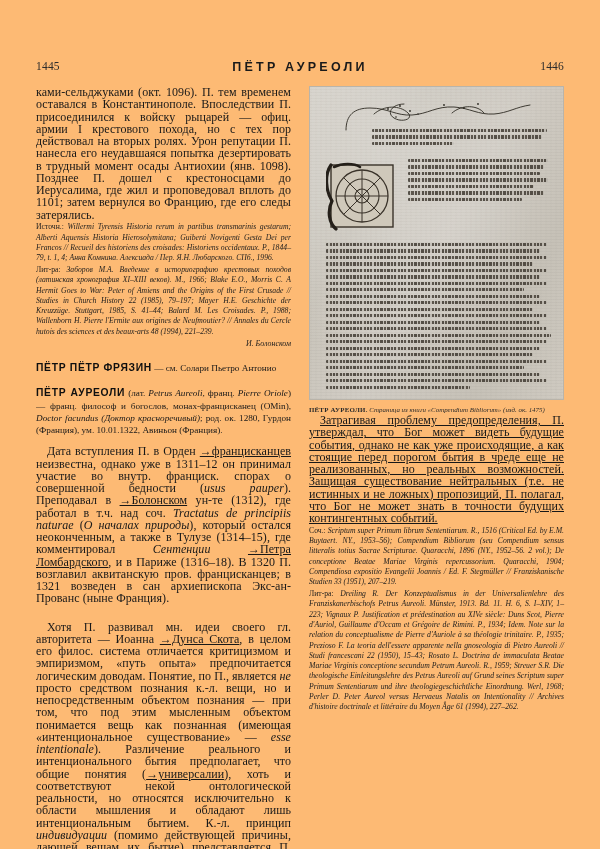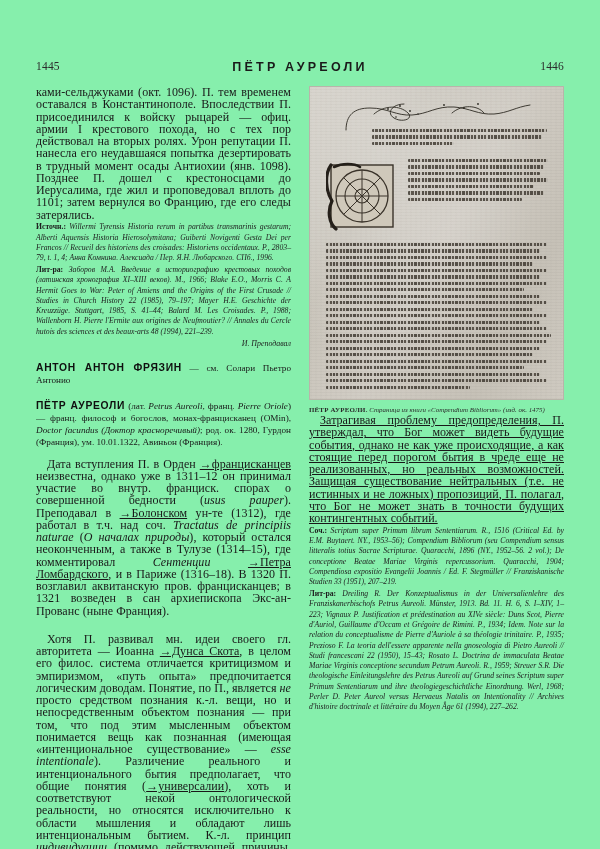--- a/index.html
+++ b/index.html
@@ -15,21 +15,21 @@
     font-family: "Liberation Serif", "DejaVu Serif", serif;
     color: #171717;
     position: relative;
   }
 
   .page {
     position: absolute;
     left: 0; top: 0;
     width: 600px;
     height: 849px;
-    background: #86efac;
+    background: #fdba74;
   }
 
   
   .running-head {
     position: absolute;
     left: 36px;
     top: 60px;
     width: 528px;
     height: 20px;
   }
@@ -85,21 +85,21 @@
     font-size: 7.7px;
     line-height: 10.3px;
     text-align: justify;
     font-style: italic;
     color: #1c1c1c;
     -webkit-hyphens: auto;
     hyphens: auto;
   }
   p.biblio .lead {
     font-style: normal;
-    font-weight: bold;
+    font-weight: normal;
     font-family: "Liberation Serif", serif;
   }
 
   .signature {
     margin-top: 2px;
     font-size: 7.9px;
     line-height: 10px;
     text-align: right;
     font-style: italic;
     color: #1c1c1c;
@@ -244,32 +244,32 @@
     <span class="head-title">ПЁТР АУРЕОЛИ</span>
     <span class="folio folio-right">1446</span>
   </div>
 
   <div class="col col-left">
 
     <p class="body">ками-сельджуками (окт. 1096). П. тем временем оставался в Константинополе. Впоследствии П. присоединился к войску рыцарей — офиц. армии I крестового похода, но с тех пор действовал на вторых ролях. Урон репутации П. нанесла его неудавшаяся попытка дезертировать в трудный момент осады Антиохии (янв. 1098). Позднее П. дошел с крестоносцами до Иерусалима, где жил и проповедовал вплоть до 1101; затем вернулся во Францию, где его следы затерялись.</p>
 
     <p class="biblio">
       <span class="lead">Источн.:</span>
-      <span>Willermi Tyrensis Historia rerum in partibus transmarinis gestarum; Alberti Aquensis Historia Hierosolymitana; Guiberti Novigenti Gesta Dei per Francos // Recueil des historiens des croisades: Historiens occidentaux. P., 2803–79, t. 1, 4; Анна Комнина. Алексиада / Пер. Я.Н. Любарского. СПб., 1996.</span>
+      <span>Willermi Tyrensis Historia rerum in partibus transmarinis gestarum; Alberti Aquensis Historia Hierosolymitana; Guiberti Novigenti Gesta Dei per Francos // Recueil des historiens des croisades: Historiens occidentaux. P., 1844–79, t. 1, 4; Анна Комнина. Алексиада / Пер. Я.Н. Любарского. СПб., 1996.</span>
     </p>
 
     <p class="biblio">
       <span class="lead">Лит-ра:</span>
       <span>Заборов М.А. Введение в историографию крестовых походов (латинская хронография XI–XIII веков). М., 1966; Blake E.O., Morris C. A Hermit Goes to War: Peter of Amiens and the Origins of the First Crusade // Studies in Church History 22 (1985), 79–197; Mayer H.E. Geschichte der Kreuzzüge. Stuttgart, 1985, S. 41–44; Balard M. Les Croisades. P., 1988; Wallenborn H. Pierre l'Ermite aux origines de Neufmoutier? // Annales du Cercle hutois des sciences et des beaux-arts 48 (1994), 221–239.</span>
     </p>
 
-    <div class="signature">И. Преподавал</div>
+    <div class="signature">И. Болонском</div>
 
     <div class="entry">
-      <p class="entry-first"><span class="entry-head">АНТОН АНТОН ФРЯЗИН</span><span> — см. Солари Пьетро Антонио</span></p>
+      <p class="entry-first"><span class="entry-head">ПЁТР ПЁТР ФРЯЗИН</span><span> — см. Солари Пьетро Антонио</span></p>
     </div>
 
     <div class="entry">
       <p class="entry-first"><span class="entry-head">ПЁТР АУРЕОЛИ</span><span> (лат. </span><span class="it">Petrus Aureoli</span><span>, франц. </span><span class="it">Pierre Oriole</span><span>) — франц. философ и богослов, монах-францисканец (OMin), </span><span class="it">Doctor facundus</span><span class="it"> (Доктор красноречивый)</span><span>; род. ок. 1280, Гурдон (Франция), ум. 10.01.1322, Авиньон (Франция).</span></p>
 
       <p class="body indent"><span>Дата вступления П. в Орден </span><span class="arrow">→францисканцев</span><span> неизвестна, однако уже в 1311–12 он принимал участие во внутр. франциск. спорах о совершенной бедности (</span><span class="it">usus pauper</span><span>). Преподавал в </span><span class="arrow">→Болонском</span><span> ун-те (1312), где работал в т.ч. над соч. </span><span class="it">Tractatus de principiis naturae</span><span> (</span><span class="it">О началах природы</span><span>), который остался неоконченным, а также в Тулузе (1314–15), где комментировал </span><span class="it">Сентенции</span><span> </span><span class="arrow">→Петра Ломбардского</span><span>, и в Париже (1316–18). В 1320 П. возглавил аквитанскую пров. францисканцев; в 1321 возведен в сан архиепископа Экс-ан-Прованс (ныне Франция).</span></p>
 
       <p class="body indent"><span>Хотя П. развивал мн. идеи своего гл. авторитета — Иоанна </span><span class="arrow">→Дунса Скота</span><span>, в целом его филос. система отличается критицизмом и эмпиризмом, «путь опыта» предпочитается логическим доводам. Понятие, по П., является </span><span class="it">не</span><span> просто средством познания к.-л. вещи, но и непосредственным объектом познания — при том, что под этим мысленным объектом понимается вещь как познанная (имеющая «интенциональное существование» — </span><span class="it">esse intentionale</span><span>). Различение реального и интенционального бытия предполагает, что общие понятия (</span><span class="arrow">→универсалии</span><span>), хоть и соответствуют некой онтологической реальности, но относятся исключительно к области мышления и обладают лишь интенциональным бытием. К.-л. принцип </span><span class="it">индивидуации</span><span> (помимо действующей причины, дающей вещам их бытие) представляется П. излишним, поскольку все действительное как таковое уже индивидуально.</span></p>
     </div>
   </div>

